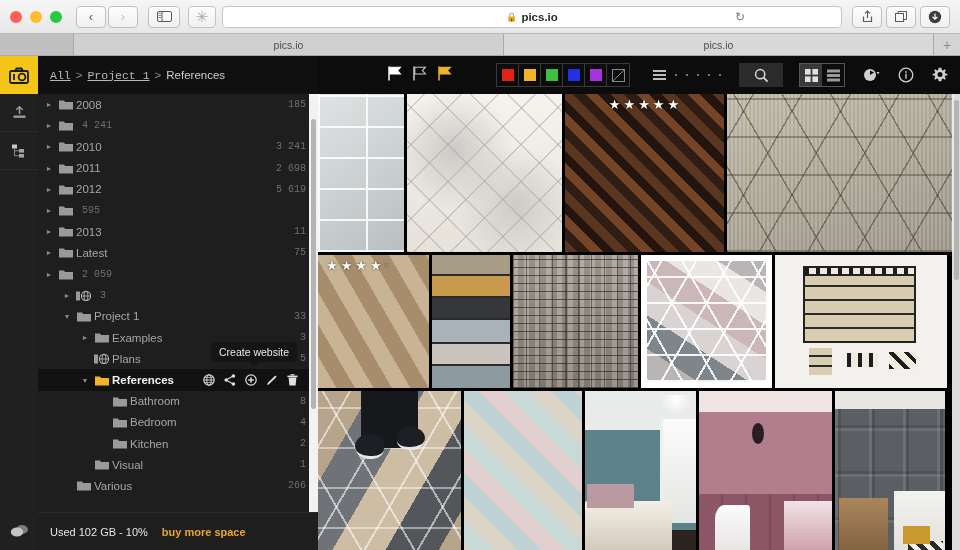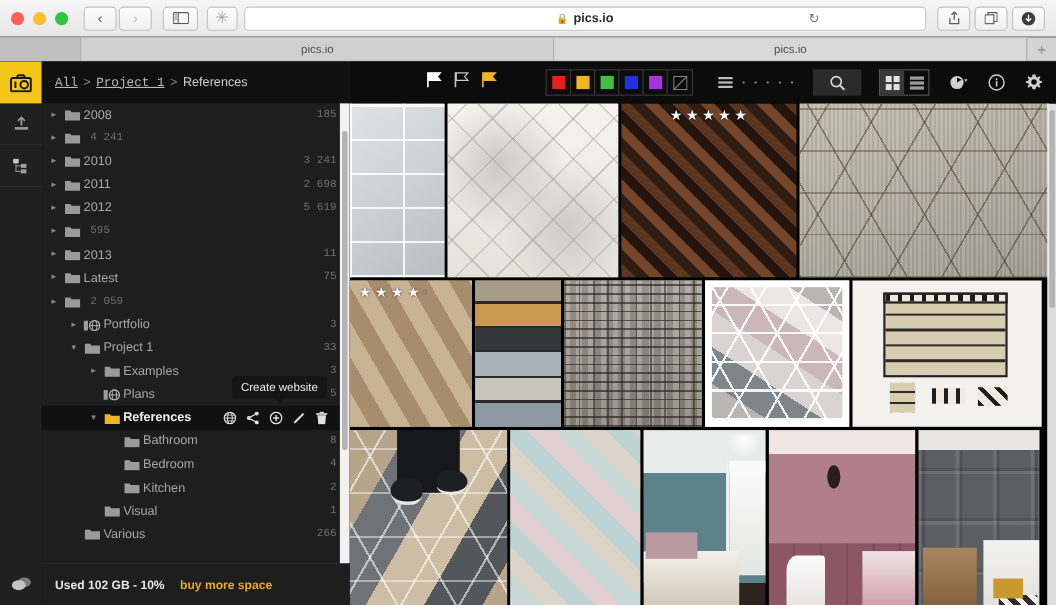--- a/index.html
+++ b/index.html
@@ -156,21 +156,21 @@
     position: absolute; left: 2px; width: 5px; border-radius: 3px;
     background: #b4b4b4; top: 25px; height: 290px;
   }
 
   .storage {
     height: 38px; flex-shrink: 0;
     background: #1e1e1e; border-top: 1px solid #2a2a2a;
     display: flex; align-items: center; padding-left: 12px;
     font-size: 11px;
   }
-  .storage .used { color: #e6e6e6; font-weight: bold; }
+  .storage .used { color: #e6e6e6; font-weight: normal; }
   .storage .buy { color: #e8a72b; font-weight: bold; margin-left: 14px; cursor: pointer; }
 
   
   .main { flex: 1; display: flex; flex-direction: column; min-width: 0; background: #000; }
   .toolbar {
     height: 38px; background: #0c0c0c;
     display: flex; align-items: center;
     padding: 0 12px 0 70px;
     flex-shrink: 0;
   }
@@ -516,21 +516,20 @@
         <div class="tree-row" style="padding-left: 22px;">
           <span class="tw">►</span>
           <span class="folder-ico">
             <svg width="17" height="11" viewBox="0 0 17 11">
               <path d="M0 1.5 L0 10.5 L4 10.5 L4 1.5 Z" fill="#9a9a9a"></path>
               <circle cx="10" cy="6" r="4.6" fill="none" stroke="#b4b4b4" stroke-width="1.1"></circle>
               <ellipse cx="10" cy="6" rx="2" ry="4.6" fill="none" stroke="#b4b4b4" stroke-width=".9"></ellipse>
               <line x1="5.4" y1="6" x2="14.6" y2="6" stroke="#b4b4b4" stroke-width=".9"></line>
             </svg>
           </span>
-          <span class="lbl">Portfolio</span>
           <span class="cnt">3</span>
         </div>
         <div class="tree-row" style="padding-left: 22px;">
           <span class="tw">▼</span>
           <span class="folder-ico">
             <svg width="14" height="11" viewBox="0 0 14 11">
               <path d="M0 1.5 L0 10.5 L14 10.5 L14 3 L6 3 L5 1.5 Z" fill="#9a9a9a"></path>
             </svg>
           </span>
           <span class="lbl">Project 1</span>

